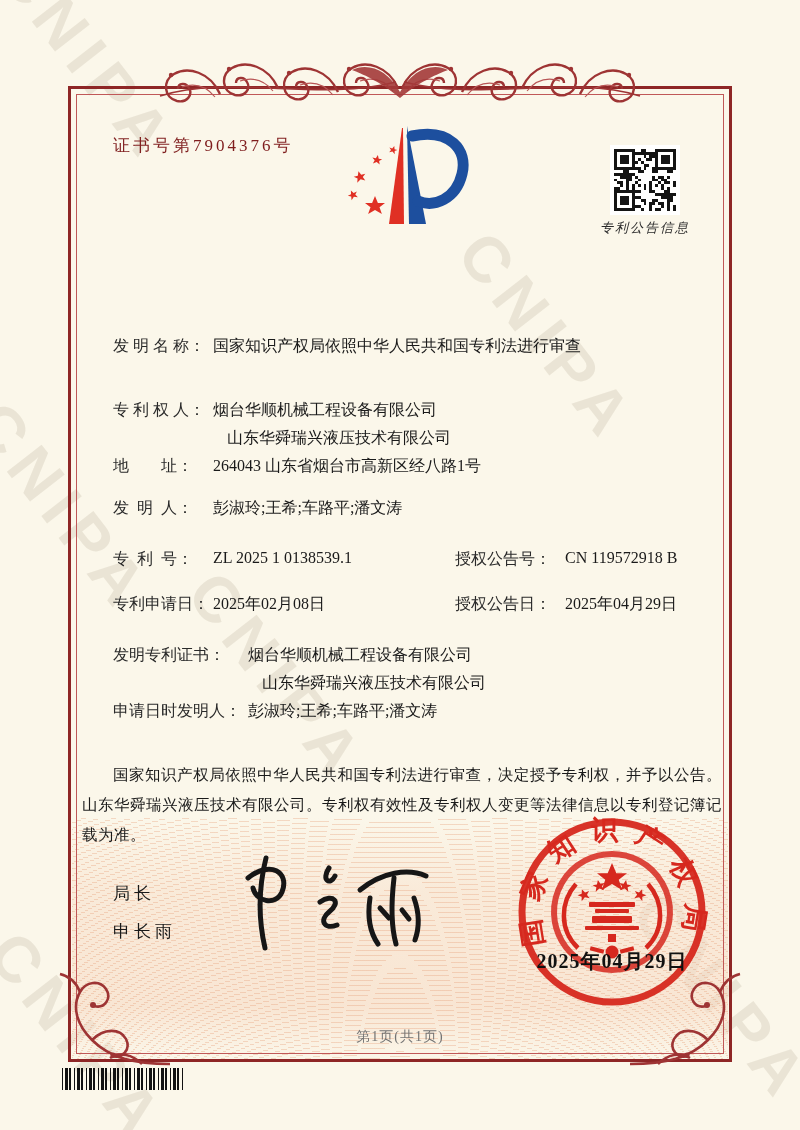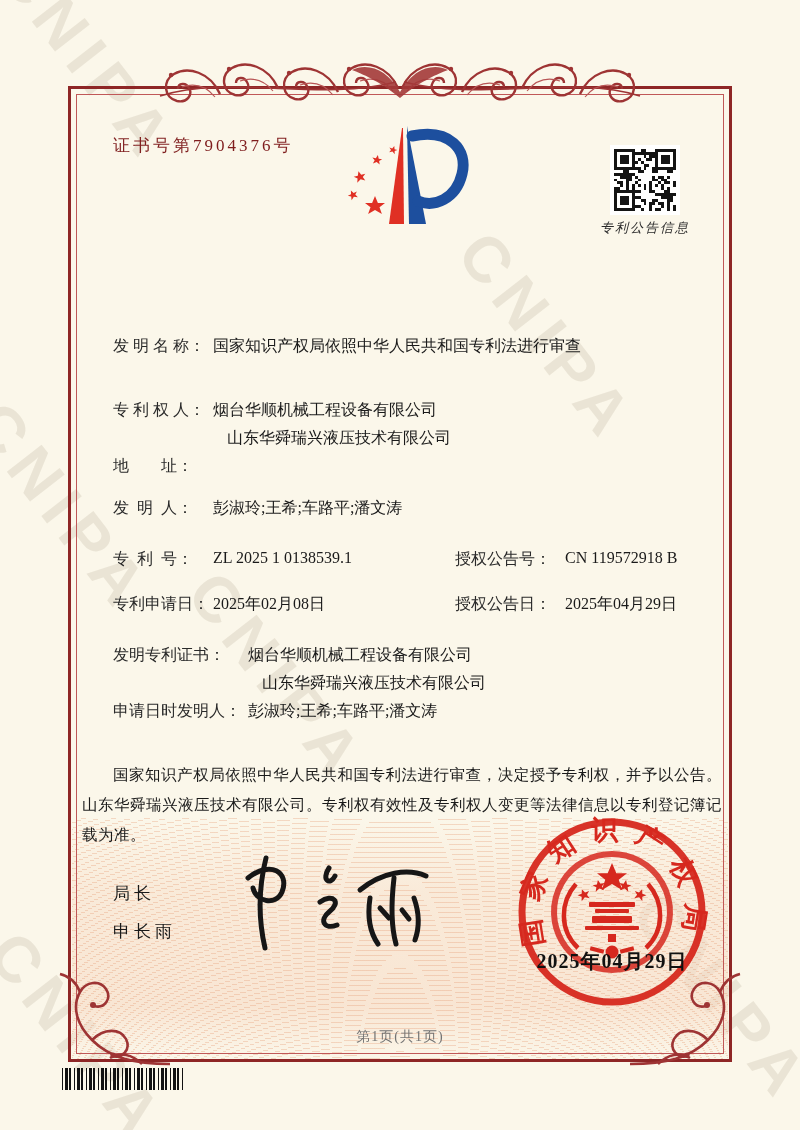--- a/index.html
+++ b/index.html
@@ -580,20 +580,21 @@
 
 
   <span class="lab" style="left:113px; top:336px;text-align:center;">发 明 名 称：</span>
   <span class="val" style="left:213px; top:336px;">国家知识产权局依照中华人民共和国专利法进行审查</span>
 
   <span class="lab" style="left:113px; top:400px;">专 利 权 人：</span>
   <span class="val" style="left:213px; top:400px;">烟台华顺机械工程设备有限公司</span>
   <span class="val" style="left:227px; top:428px;">山东华舜瑞兴液压技术有限公司</span>
 
   <span class="lab" style="left:113px; top:456px;">地        址：</span>
+  <span class="val" style="left:213px; top:456px;">264043 山东省烟台市高新区经八路1号</span>
 
   <span class="lab" style="left:113px; top:498px;">发  明  人：</span>
   <span class="val" style="left:213px; top:498px;">彭淑玲;王希;车路平;潘文涛</span>
 
   <span class="lab" style="left:113px; top:549px;">专  利  号：</span>
   <span class="val" style="left:213px; top:549px;">ZL 2025 1 0138539.1</span>
   <span class="lab" style="left:455px; top:549px;">授权公告号：</span>
   <span class="val" style="left:565px; top:549px;">CN 119572918 B</span>
 
   <span class="lab" style="left:113px; top:594px;">专利申请日：</span>

